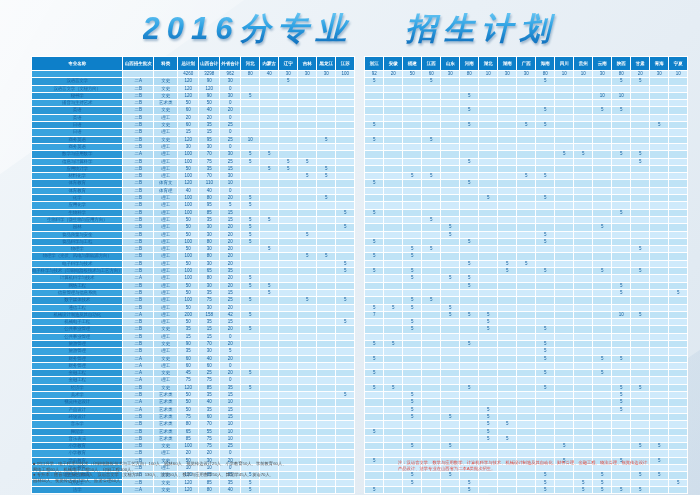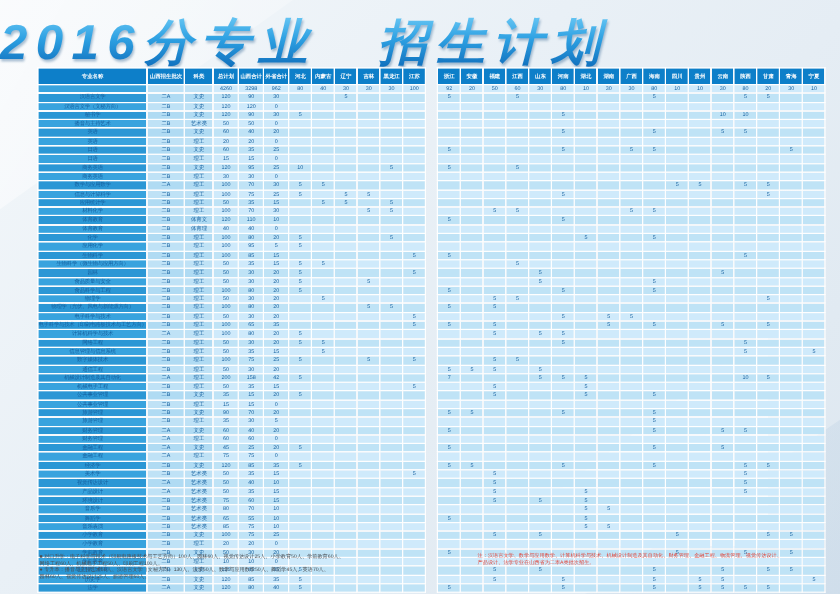--- a/index.html
+++ b/index.html
@@ -13,22 +13,22 @@
     background:linear-gradient(120deg,rgba(255,255,255,.75),rgba(255,255,255,0));
     clip-path:polygon(0 0,100% 0,0 100%);}
   .deco2{right:-80px;bottom:-60px;width:380px;height:260px;
     background:linear-gradient(300deg,rgba(190,210,228,.55),rgba(255,255,255,0));
     clip-path:polygon(100% 100%,0 100%,100% 0);}
   .deco3{right:60px;bottom:40px;width:260px;height:200px;
     background:linear-gradient(320deg,rgba(255,255,255,.6),rgba(255,255,255,0));
     clip-path:polygon(100% 100%,10% 100%,100% 10%);}
 
   .title-wrap{
-    position:absolute;left:0;top:8px;width:700px;
-    font-weight:bold;font-style:italic;font-size:41px;letter-spacing:7px;
+    position:absolute;left:0;top:8px;width:700px;text-align:center;
+    font-weight:bold;font-style:italic;font-size:31px;letter-spacing:7px;
     filter:drop-shadow(1px 2px 1px rgba(15,75,130,.35));
     white-space:nowrap;
   }
   .title-part{
     background:linear-gradient(180deg,#6cc9f5 0%,#2da0e2 45%,#0e6cba 100%);
     -webkit-background-clip:text;background-clip:text;color:transparent;
   }
   .title-gap{display:inline-block;width:52px;}
 
   table.plan{

